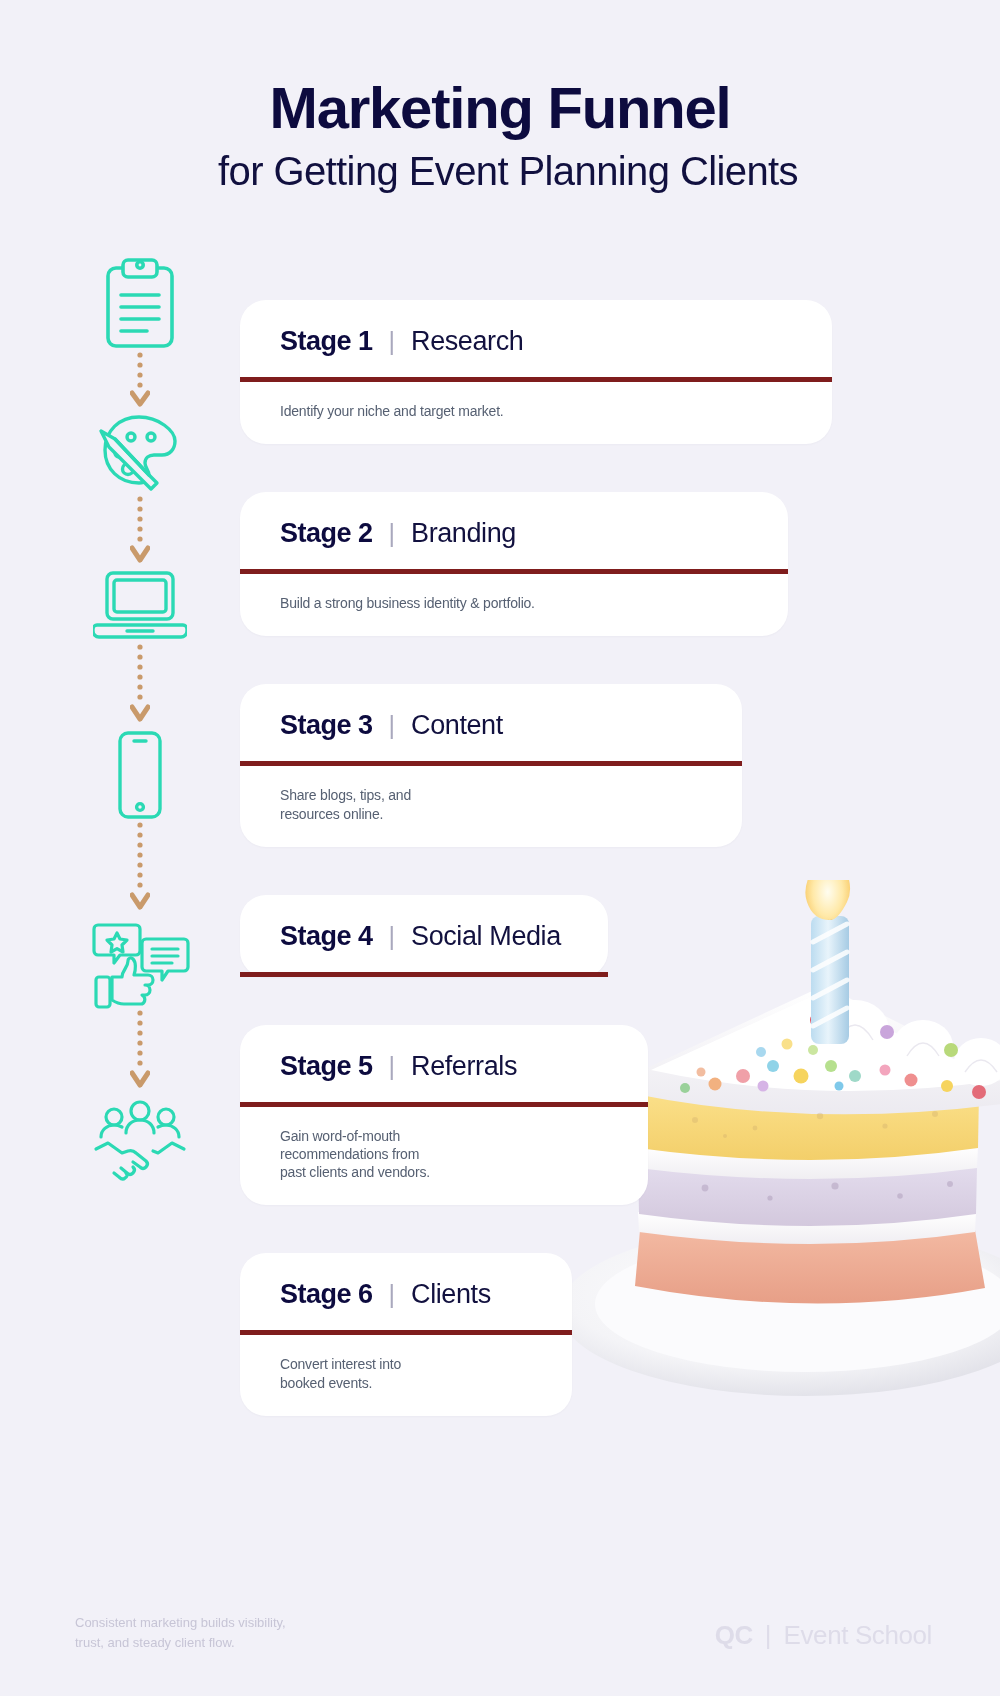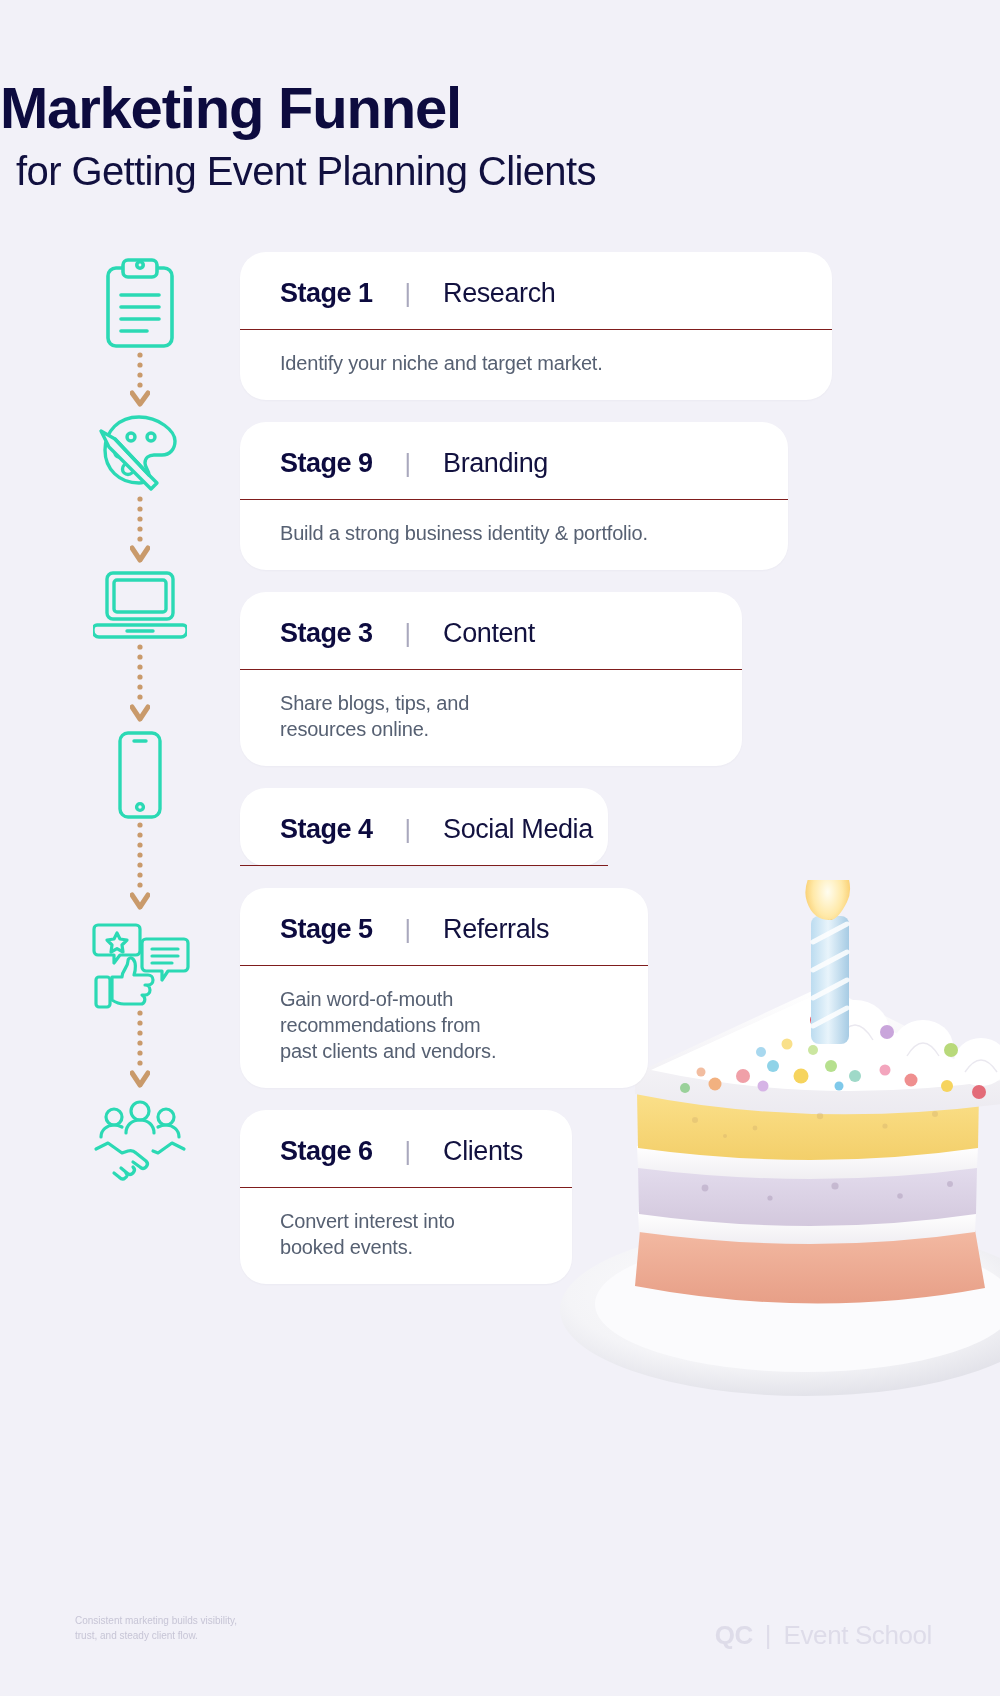--- a/index.html
+++ b/index.html
@@ -7,21 +7,21 @@
   body {
     background:#f2f1f8;
     font-family:"Liberation Sans", sans-serif;
     position:relative;
     overflow:hidden;
     color:#0d0b3f;
   }
   #poster { position:relative; width:1000px; height:1696px; }
 
   
-  .title-block { position:absolute; top:78px; left:0; width:1000px; }
+  .title-block { position:absolute; top:78px; left:0; width:1000px; text-align:center; }
   .title-main {
     font-size:58px; font-weight:700; letter-spacing:-1.2px;
     color:#0d0b3f; line-height:1.05;
   }
   .title-sub {
     font-size:40px; font-weight:400; letter-spacing:-0.6px;
     color:#11103f; line-height:1.3; margin-top:6px;padding-left:16px;
   }
 
   
@@ -39,47 +39,48 @@
   
   .cards { position:absolute; left:240px; top:252px; z-index:4; }
   .card {
     background:#ffffff;
     border-radius:26px;
     margin-bottom:22px;
     padding:0;
     box-shadow:0 1px 2px rgba(20,18,70,0.03);
   }
   .card-head {
-    display:flex; align-items:baseline; gap:16px;
+    display:flex; align-items:baseline; gap:0;
     padding:26px 34px 20px 40px;
-    border-bottom:1px solid #7f1d1d;
+    border-bottom:5px solid #7f1d1d;
+    margin-top:48px;
   }
   .stage-num { font-size:27px; font-weight:700; color:#0d0b3f; letter-spacing:-0.5px; white-space:nowrap; }
   .stage-sep { font-size:25px; font-weight:300; color:#a9a8bd; margin:0 16px; }
   .stage-title { font-size:27px; font-weight:400; color:#12113f; letter-spacing:-0.4px; white-space:nowrap;text-align:center; }
   .card-body {
     padding:20px 34px 24px 40px;
-    font-size:20px; line-height:1.3;
+    font-size:14px; line-height:1.3;
     color:#566072; font-weight:400;
     letter-spacing:-0.2px;
     white-space:pre-line;
   }
 
   
   .w1 { width:592px; }
   .w2 { width:548px; }
   .w3 { width:502px; }
   .w4 { width:368px; }
   .w5 { width:408px; }
   .w6 { width:332px; }
 
   
   .footer-note {
     position:absolute; left:75px; top:1613px; width:340px;
-    font-size:10px; line-height:1.5; color:#c7c5d6; font-weight:400;
+    font-size:13px; line-height:1.5; color:#c7c5d6; font-weight:400;
     white-space:pre-line; z-index:5;
   }
   .brand {
     position:absolute; right:68px; top:1620px;
     display:flex; align-items:center; gap:0;
     font-size:26px; color:#dedce9; z-index:5;
   }
   .brand-qc { font-weight:700; letter-spacing:-0.5px; }
   .brand-bar { margin:0 12px; font-weight:300; }
   .brand-name { font-weight:400; letter-spacing:-0.4px; }
@@ -362,21 +363,21 @@
       <div class="card-head">
         <span class="stage-num">Stage 1</span>
         <span class="stage-sep">|</span>
         <span class="stage-title">Research</span>
       </div>
       <div class="card-body">Identify your niche and target market.</div>
     </div>
 
     <div class="card w2">
       <div class="card-head">
-        <span class="stage-num">Stage 9</span>
+        <span class="stage-num">Stage 2</span>
         <span class="stage-sep">|</span>
         <span class="stage-title">Branding</span>
       </div>
       <div class="card-body">Build a strong business identity &amp; portfolio.</div>
     </div>
 
     <div class="card w3">
       <div class="card-head">
         <span class="stage-num">Stage 3</span>
         <span class="stage-sep">|</span>

